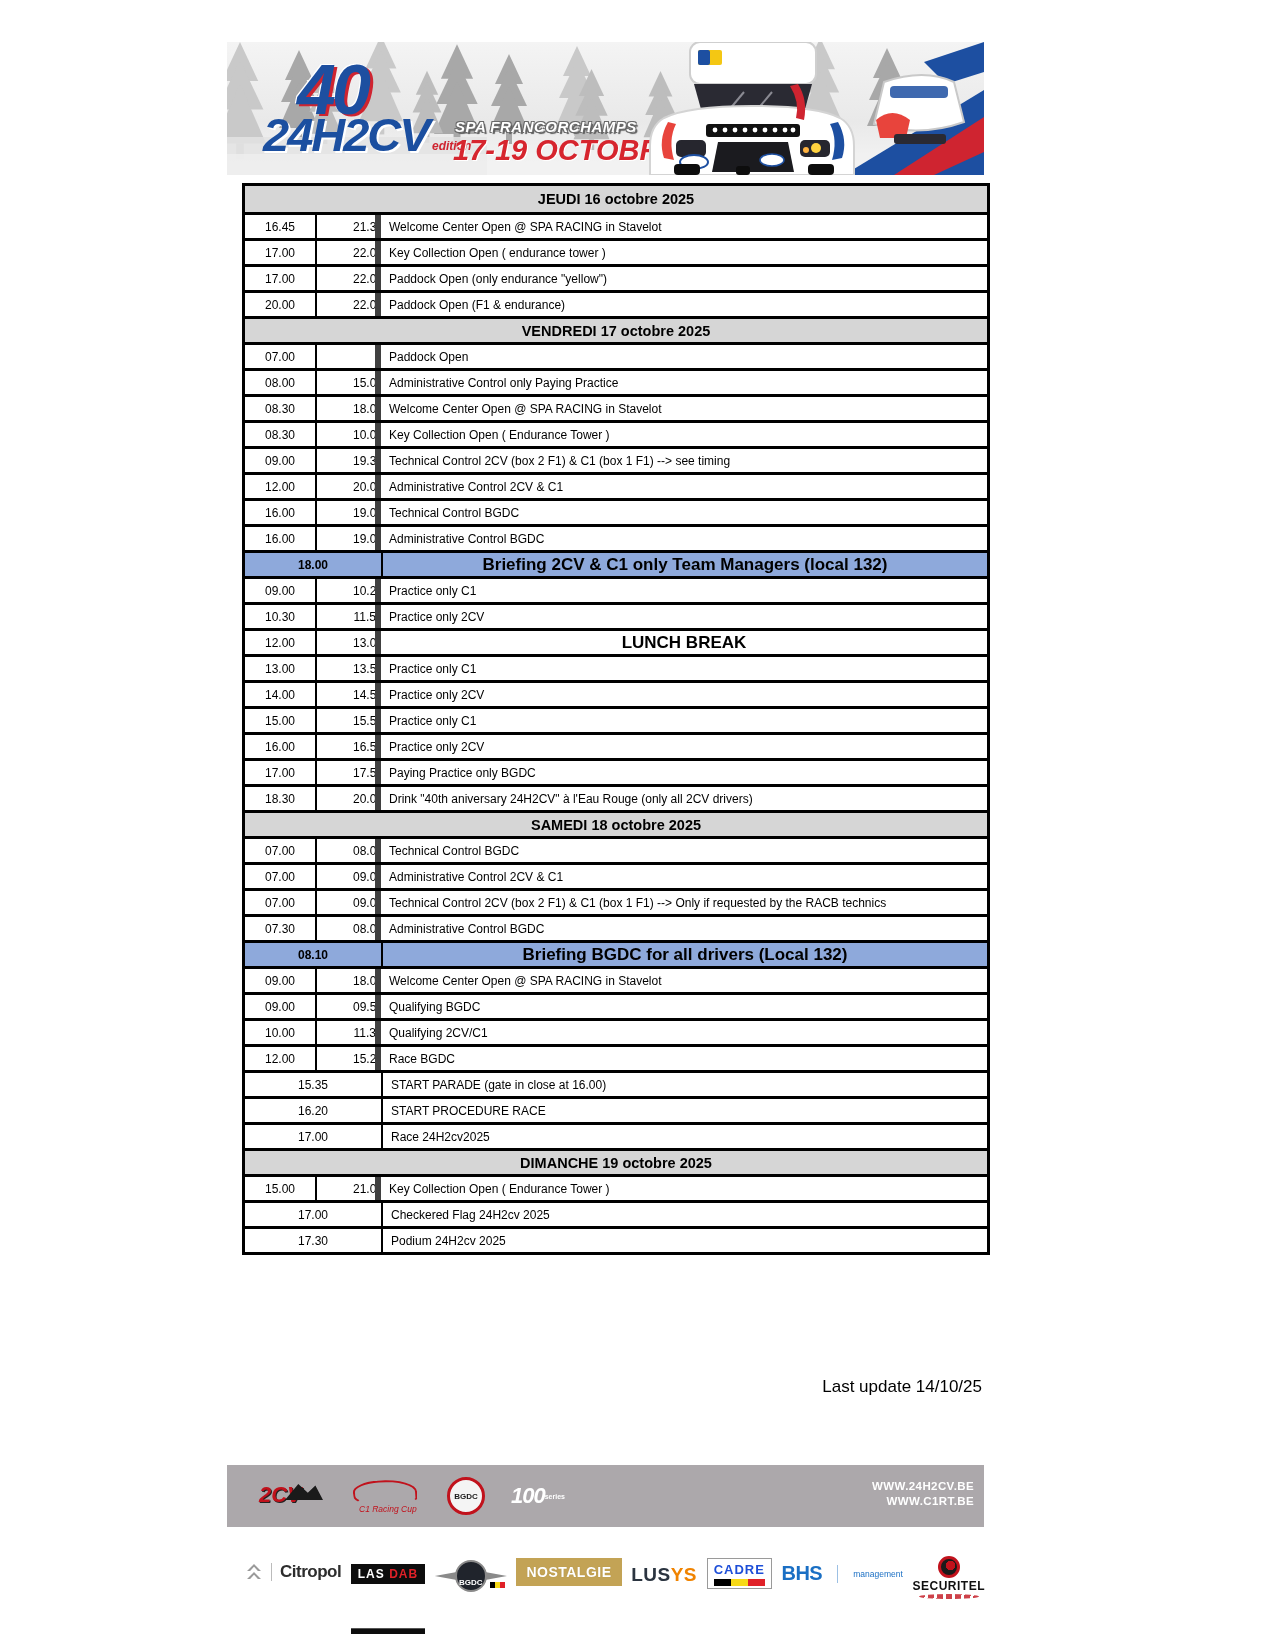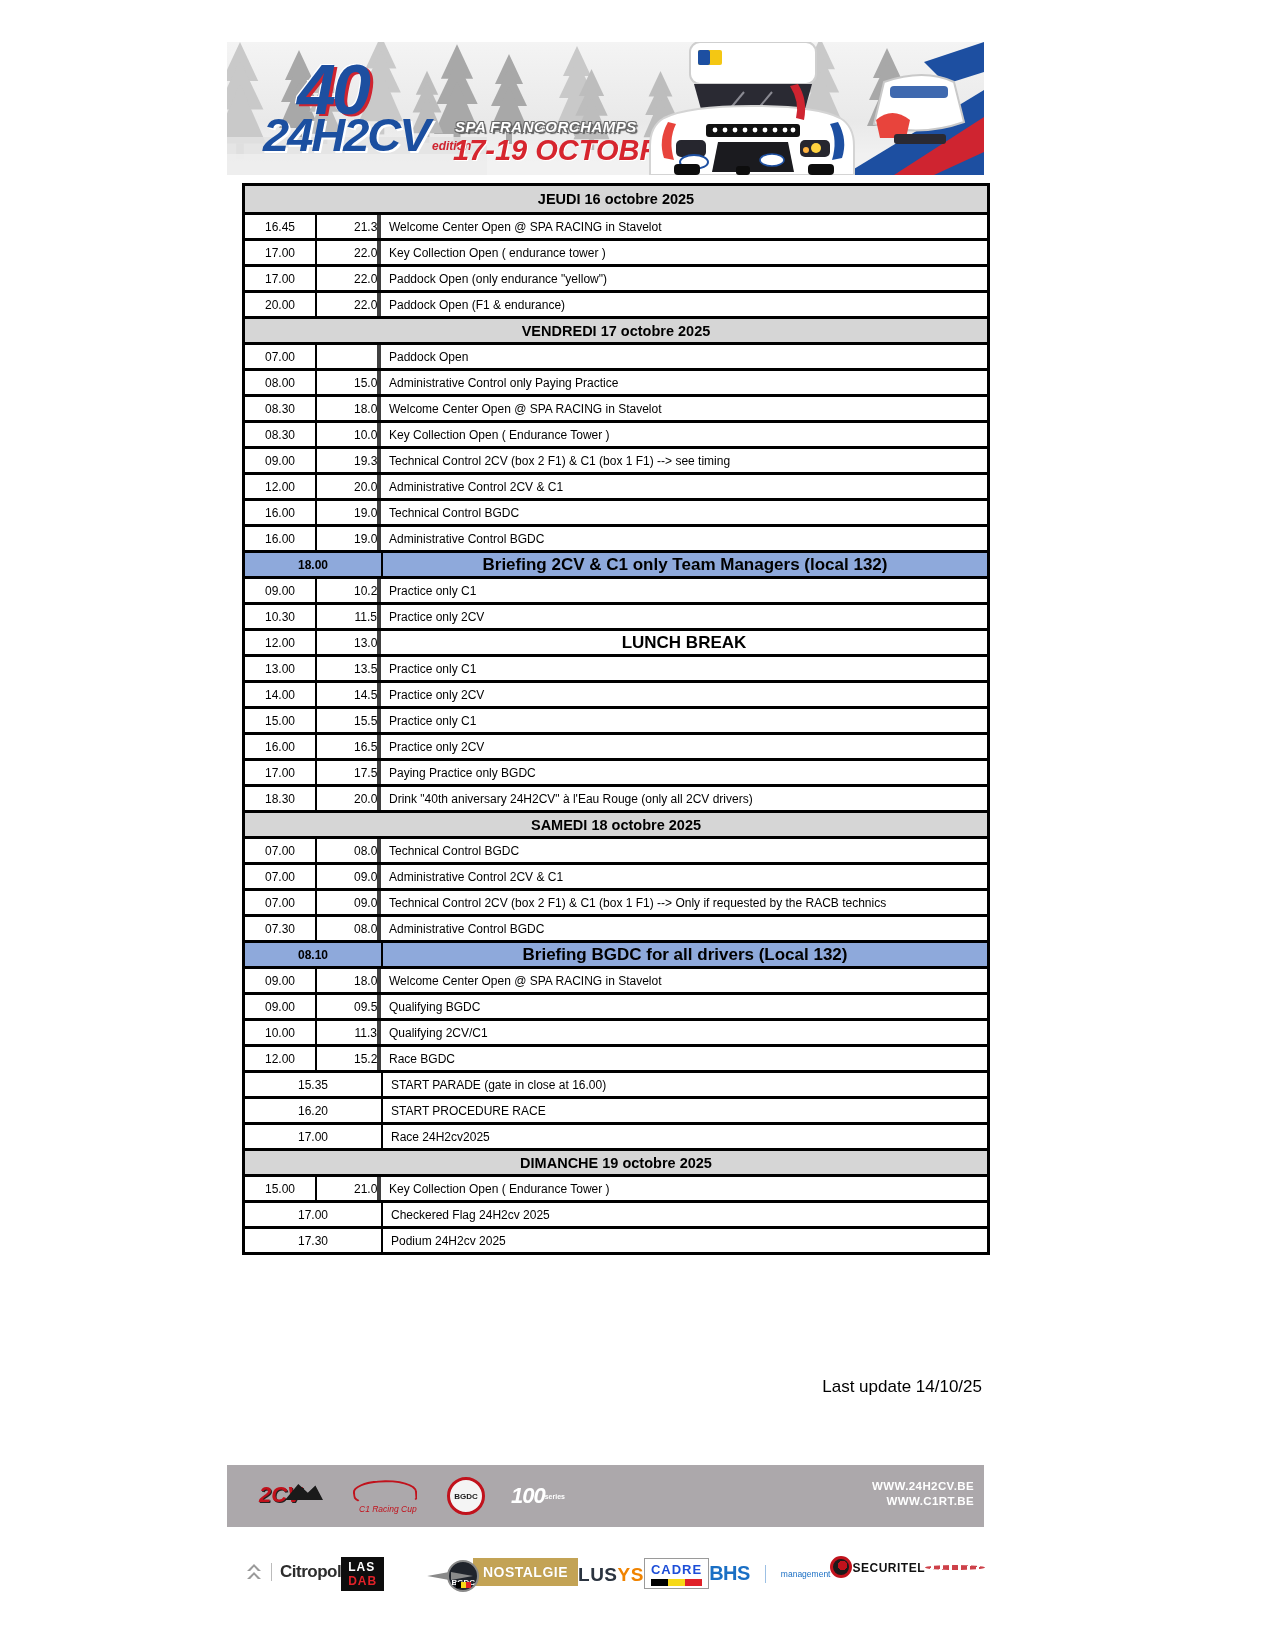--- a/index.html
+++ b/index.html
@@ -26,21 +26,21 @@
   .banner .dates { position:absolute; left:226px; top:92px; font-size:29px; font-weight:bold; font-style:italic;
             color:#d6252e; letter-spacing:0; text-shadow:1px 1px 0 #ffffff; }
   .banner svg.cars { position:absolute; right:0; top:0; width:390px; height:133px; }
 
   
   .schedule { position:absolute; left:234px; top:183px; width:748px; border:3px solid #000; background:#fff;margin-left:8px; }
   .row { display:flex; height:26px; border-top:3px solid #000; }
   .row:first-child { border-top:none; }
   .cell { display:flex; align-items:center; font-size:12px; color:#000; overflow:hidden; white-space:nowrap; }
   .c1 { width:72px; justify-content:center; border-right:2px solid #000; }
-  .c2 { width:64px; justify-content:center; border-right:4px solid #404040;padding-left:44px; }
+  .c2 { width:64px; justify-content:center; border-right:6px solid #404040;padding-left:44px; }
   .merged { width:138px; justify-content:center; border-right:2px solid #000; }
   .desc { flex:1; padding-left:8px; }
   .desc.center-bold { justify-content:center; padding-left:0; font-weight:bold; font-size:17px; }
   .day-row { background:#d6d6d6; }
   .day-title { flex:1; display:flex; align-items:center; justify-content:center;
                font-weight:bold; font-size:14.5px; color:#000; }
   .briefing { background:#8ea9db; }
   .briefing .merged { font-weight:bold; }
 
   .last-update { position:absolute; left:234px; top:1377px; width:748px; text-align:right;
@@ -70,21 +70,21 @@
   .sponsors { position:absolute; left:245px; top:1556px; width:740px; height:52px;
               display:flex; align-items:flex-start; justify-content:space-between; }
   .sp { display:flex; align-items:center; }
   .sp-citropol { gap:8px; margin-top:6px; }
   .sp-citropol .chev { width:18px; height:18px; position:relative; }
   .sp-citropol .chev i { position:absolute; left:2px; width:14px; height:7px; background:#9a9a9a;
                          clip-path:polygon(0 100%, 50% 0, 100% 100%, 78% 100%, 50% 38%, 22% 100%); }
   .sp-citropol .chev i:nth-child(1){ top:1px; } .sp-citropol .chev i:nth-child(2){ top:9px; }
   .sp-citropol .bar { width:1px; height:18px; background:#bbb; }
   .sp-citropol .txt { font-size:17px; font-weight:bold; color:#2d2d2d; letter-spacing:-.5px; }
-  .sp-lasdab { flex-direction:row; margin-top:1px;gap:43px; }
+  .sp-lasdab { flex-direction:column; margin-top:8px;gap:43px; }
   .sp-lasdab .box { background:#0d0d0d; color:#fff; font-weight:bold; font-size:12px; padding:3px 7px; letter-spacing:1px; }
   .sp-lasdab .box .red { color:#e02128; }
   .sp-lasdab .sub { width:100%; height:6px; background:#0d0d0d; margin-top:1px;
                     border-top:1px solid #555; }
   .sp-bgdc { position:relative; width:72px; height:36px; margin-top:4px; }
   .sp-bgdc .wing { position:absolute; top:12px; width:22px; height:8px; background:#8a8a8a;
                    clip-path:polygon(0 50%, 100% 0, 100% 100%); }
   .sp-bgdc .wing.l { left:0; } .sp-bgdc .wing.r { right:0; transform:scaleX(-1); }
   .sp-bgdc .disc { position:absolute; left:20px; top:0; width:32px; height:32px; border-radius:50%;
                    background:#20242c; border:2px solid #8a8a8a; display:flex; align-items:flex-end;
@@ -97,21 +97,21 @@
   .sp-lusys { font-size:19px; font-weight:bold; letter-spacing:.5px; margin-top:8px; }
   .sp-lusys .p1 { color:#2b3440; } .sp-lusys .p2 { color:#f08300; }
   .sp-cadre { flex-direction:column; border:1px solid #9a9a9a; background:#fff; padding:3px 6px 2px; margin-top:2px; }
   .sp-cadre .txt { font-size:13px; font-weight:bold; color:#1d4ed8; letter-spacing:1px; }
   .sp-cadre .flag { width:100%; height:7px; display:flex; margin-top:2px; }
   .sp-cadre .flag i { flex:1; } .sp-cadre .flag i:nth-child(1){background:#000;} .sp-cadre .flag i:nth-child(2){background:#f7d917;} .sp-cadre .flag i:nth-child(3){background:#e02128;}
   .sp-bhs { gap:15px; margin-top:6px; }
   .sp-bhs .main { color:#1a6fc4; font-weight:900; font-size:20px; letter-spacing:-.5px; }
   .sp-bhs .bar { width:1px; height:18px; background:#9cc0e4; }
   .sp-bhs .sub { color:#1a6fc4; font-size:8.5px; }
-  .sp-securitel { flex-direction:row; margin-top:0;align-items:center; }
+  .sp-securitel { flex-direction:column; margin-top:0;align-items:center; }
   .sp-securitel .disc { width:22px; height:22px; border-radius:50%; border:3px solid #c1121c;
                         background:radial-gradient(circle at 60% 40%, #c1121c 0 35%, #1a1a1a 36% 100%); }
   .sp-securitel .txt { font-size:12px; font-weight:bold; color:#111; letter-spacing:.5px; margin-top:1px; }
   .sp-securitel .script { width:60px; height:5px; margin-top:1px;
                         background:repeating-linear-gradient(100deg,#c1121c 0 6px, transparent 6px 9px);
                         border-radius:50%; opacity:.8; }
 </style>
 </head>
 <body>
 

